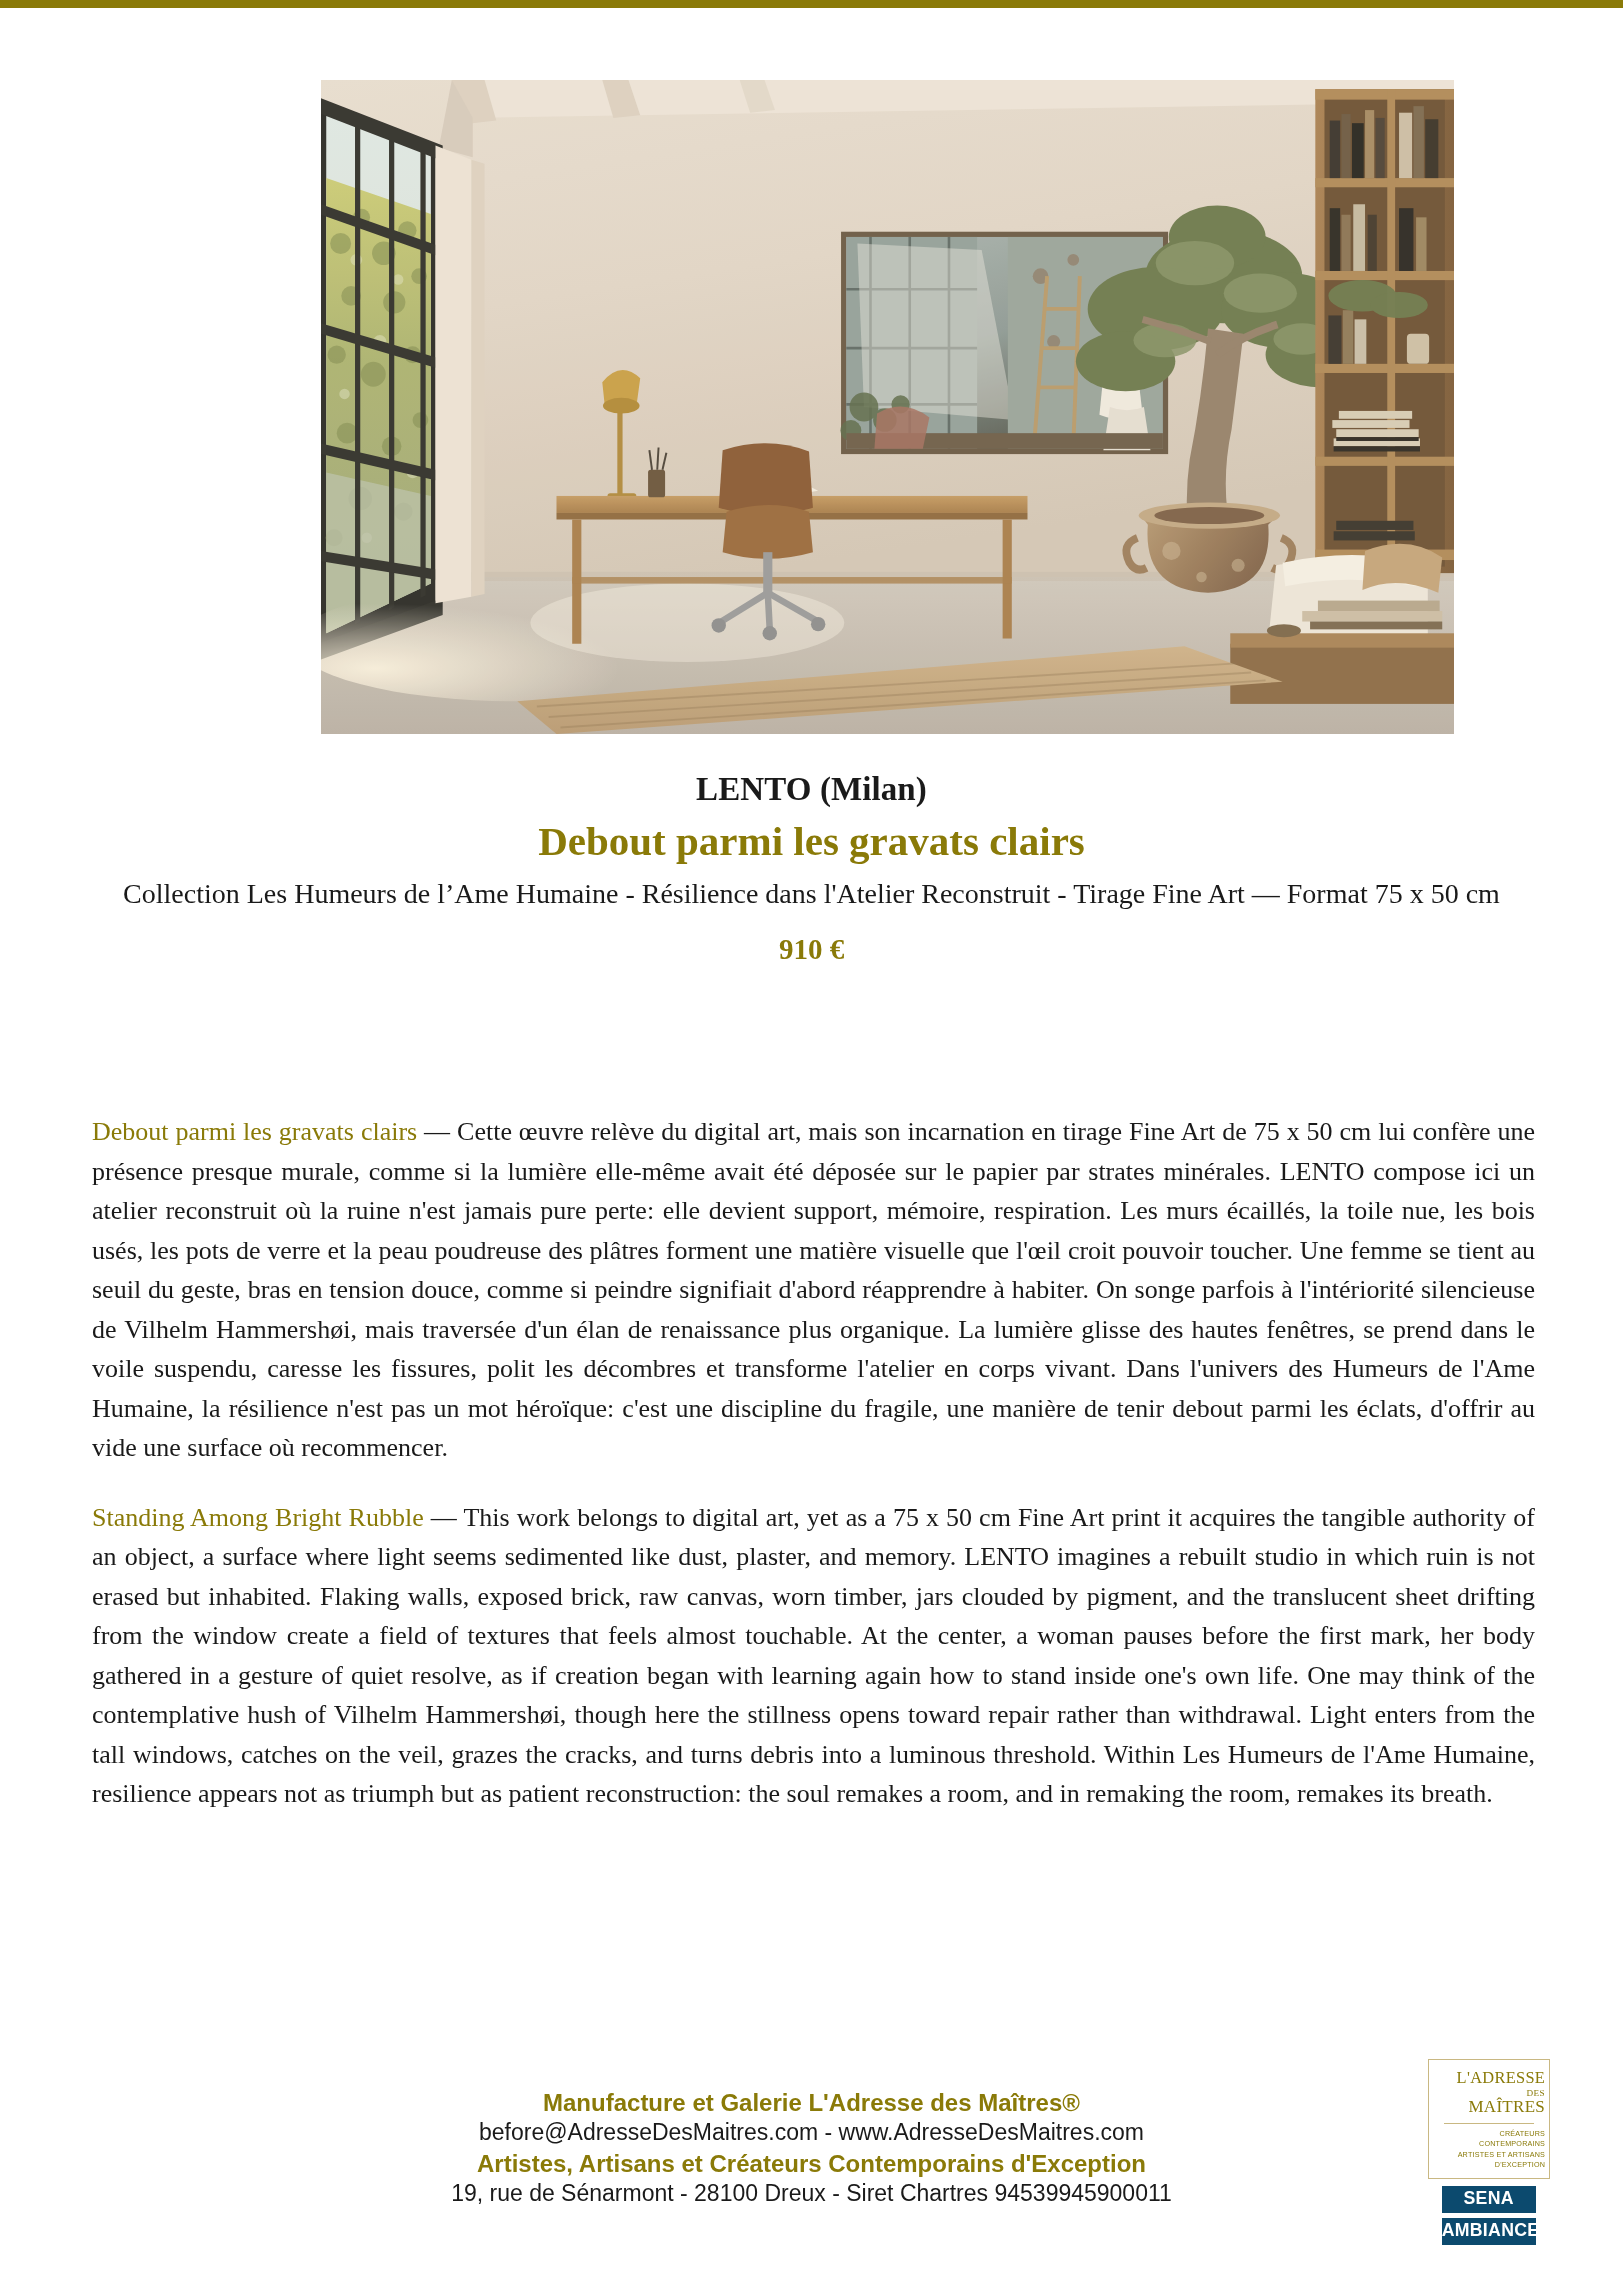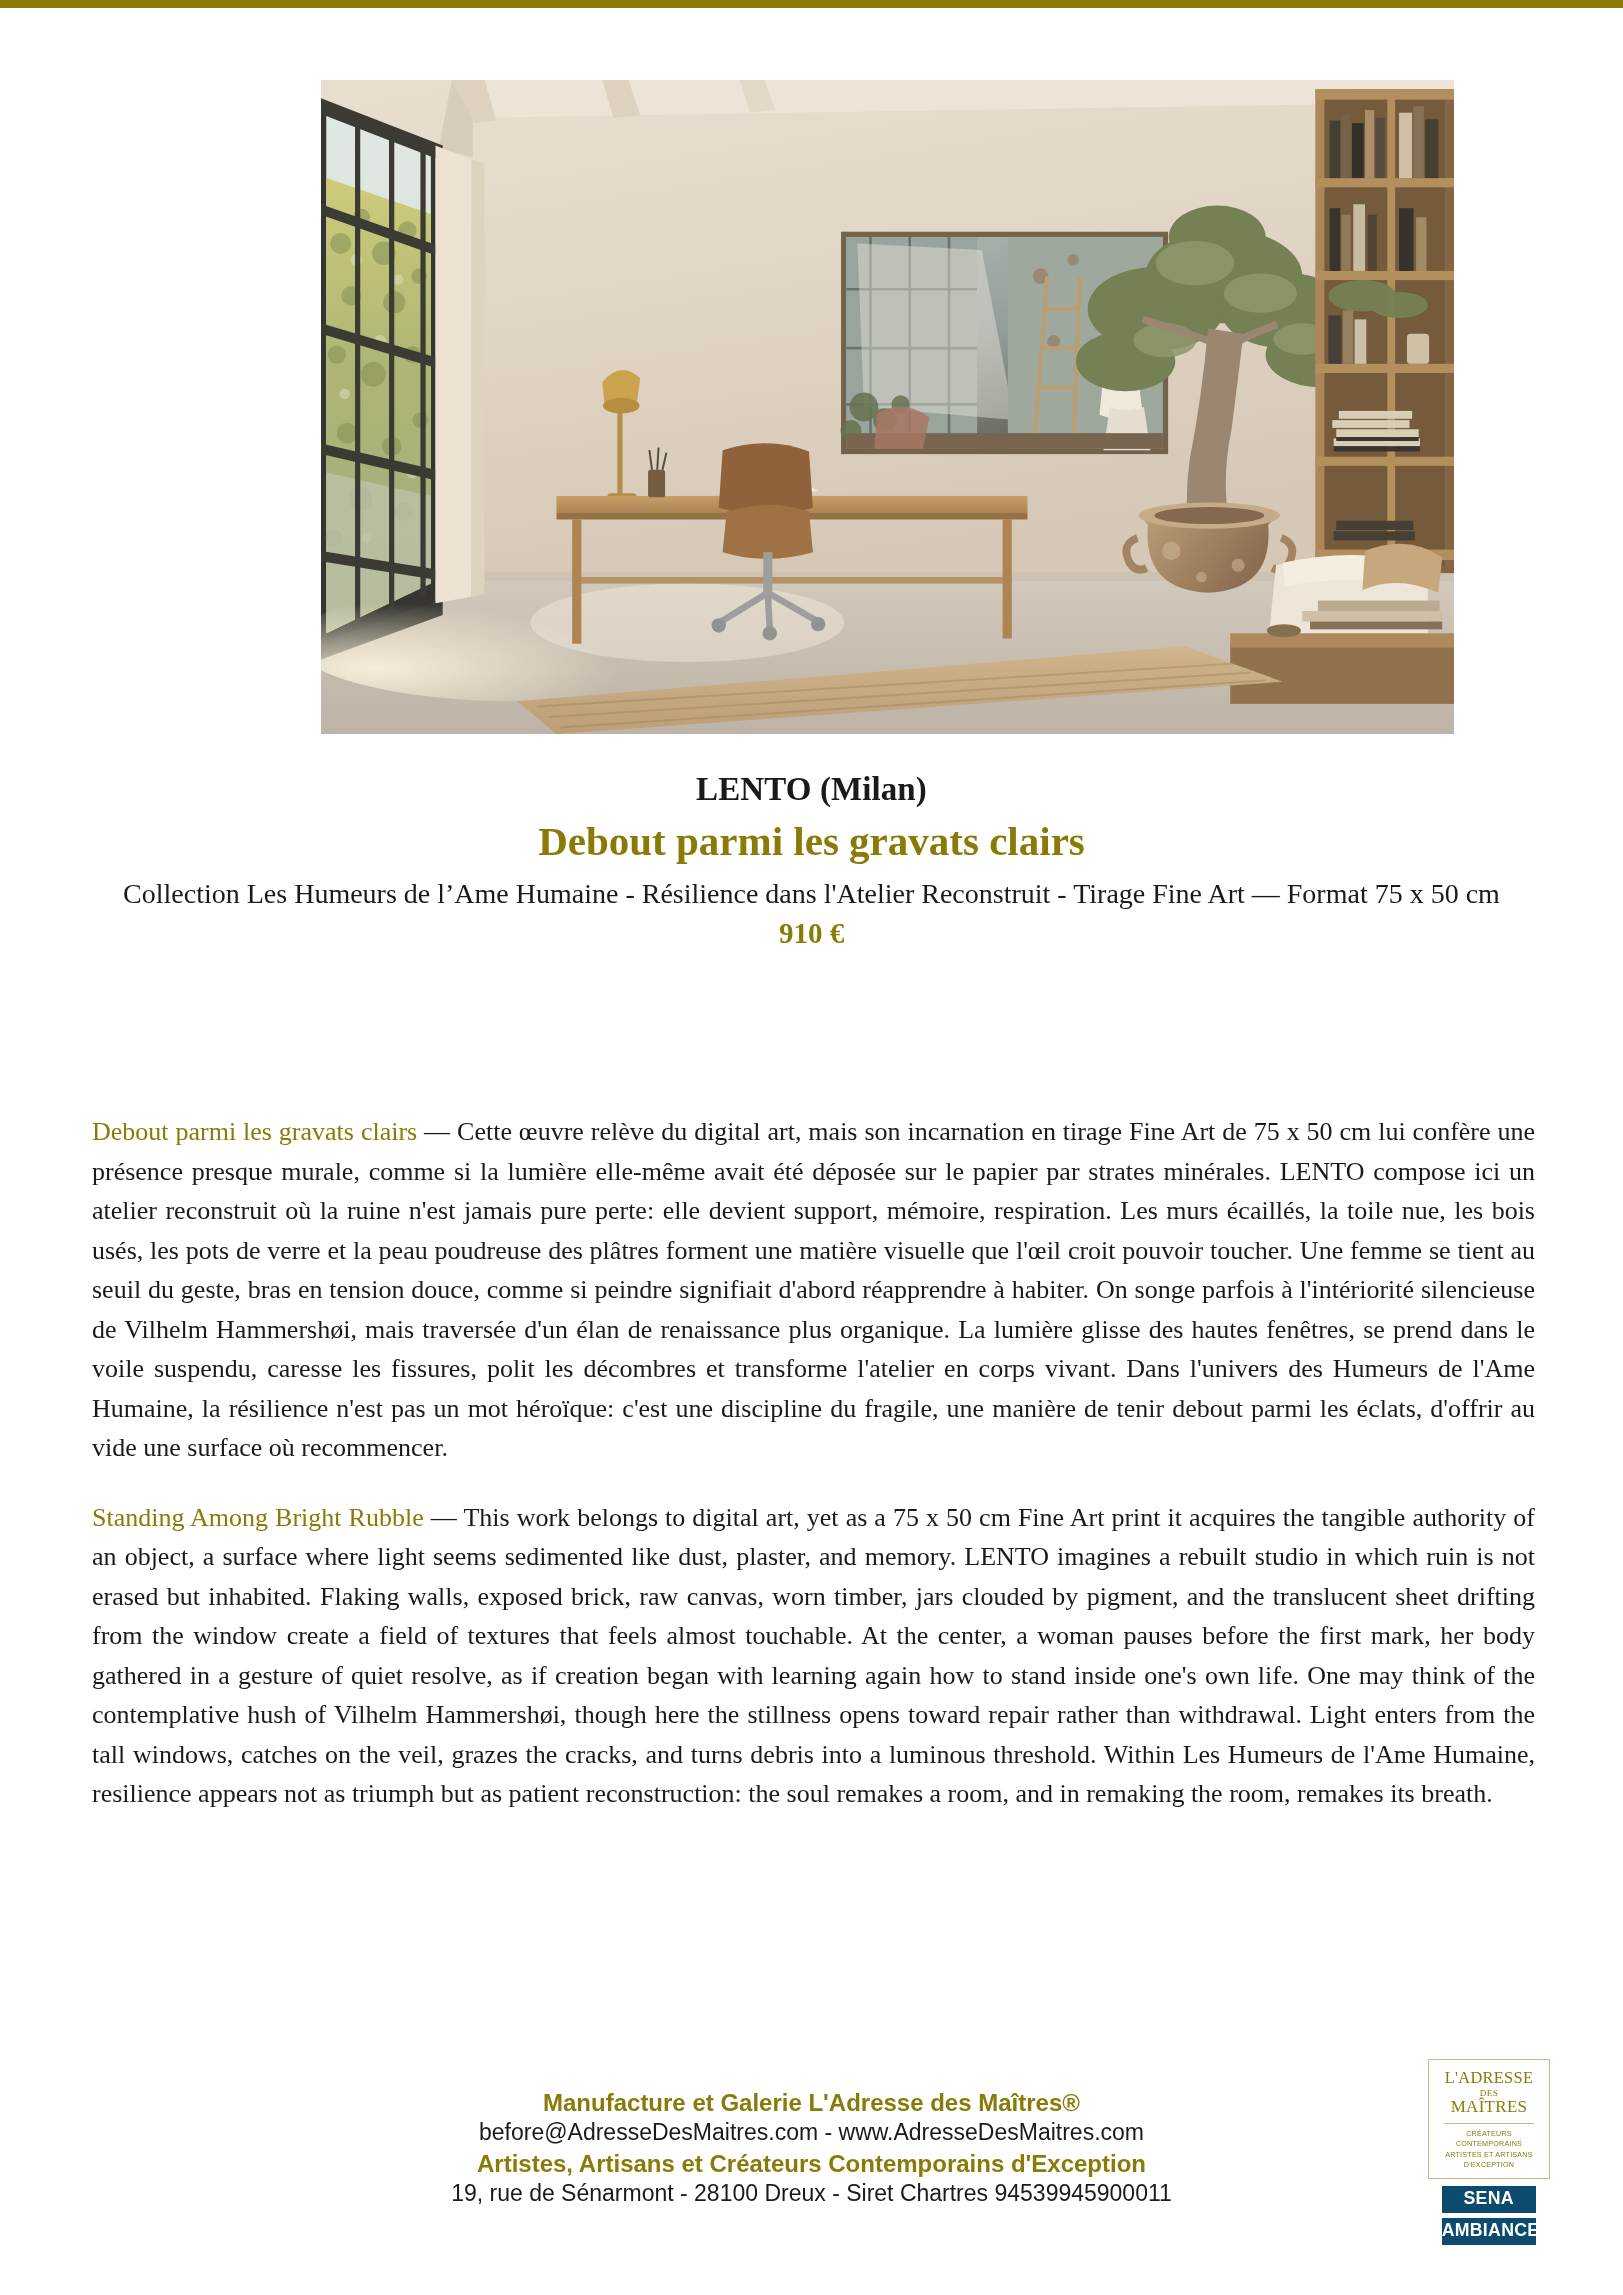--- a/index.html
+++ b/index.html
@@ -58,21 +58,21 @@
     line-height: 1.15;
   }
   .subtitle {
     margin-top: 10.5px;
     font-size: 28px;
     color: #1a1a1a;
     line-height: 1.30;
     padding: 0 92px;
   }
   .price {
-    margin-top: 5px;
+    margin-top: 21px;
     font-size: 29px;
     font-weight: bold;
     color: #8a7a08;
   }
 
   
   .body-col {
     position: absolute;
     left: 92px;
     top: 1112px;
@@ -113,21 +113,21 @@
   .brand {
     position: absolute;
     right: 73px;
     top: 2059px;
     width: 122px;
   }
   .brand-card {
     border: 1.3px solid #c9b882;
     background: #ffffff;
     padding: 8.5px 3.9px 7.9px 3.9px;
-    text-align: center;
+    text-align: right;
   }
   .brand-l1 {
     font-family: "Liberation Serif", serif;
     color: #8a7a08;
     font-size: 16.4px;
     letter-spacing: 0.3px;
     line-height: 1.05;
   }
   .brand-l2 {
     font-family: Liberation Serif, serif;

